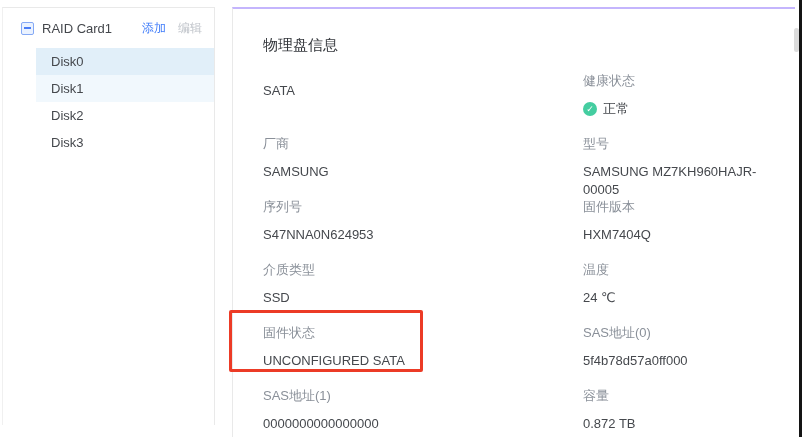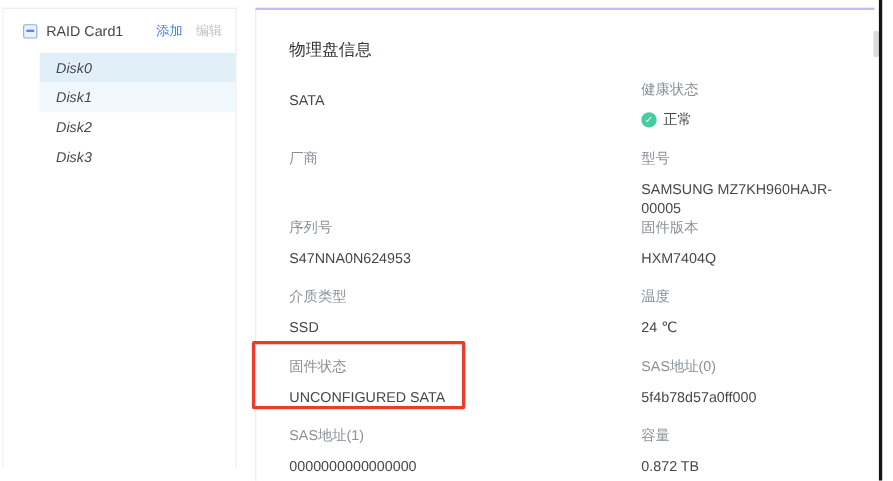--- a/index.html
+++ b/index.html
@@ -37,21 +37,21 @@
     margin-right:8px; flex:0 0 auto;
   }
   .collapse-icon::after {
     content:""; width:7px; height:2px; background:#4a7df7; display:block;
   }
   .tree-label { flex:1 1 auto; color:#44474c; font-size:13px; }
   .tree-links { display:flex; gap:12px; font-size:12px; }
   .link-add { color:#3e7bfa; cursor:pointer;font-family:Liberation Mono, monospace; }
   .link-edit { color:#bfc3c9; cursor:pointer; }
 
-  .disk-list { display:block;font-style:italic; }
+  .disk-list { display:block; }
   .disk-item {
     margin-left:33px;
     height:27px; line-height:27px;
     padding-left:15px;
     font-size:13px; color:#45484d;
     cursor:pointer;
   }
   .disk-item.selected { background:#e1eff9; }
   .disk-item.hovered  { background:#f1f8fd; }
 
@@ -146,20 +146,21 @@
     <div class="field-group">
       <div class="field-label">健康状态</div>
       <div class="field-value">
         <span class="check-circle">✓</span>
         <span>正常</span>
       </div>
     </div>
 
     <div class="field-group">
       <div class="field-label">厂商</div>
+      <div class="field-value">SAMSUNG</div>
     </div>
 
     <div class="field-group">
       <div class="field-label">型号</div>
       <div class="field-value">SAMSUNG MZ7KH960HAJR-00005</div>
     </div>
 
     <div class="field-group">
       <div class="field-label">序列号</div>
       <div class="field-value">S47NNA0N624953</div>

